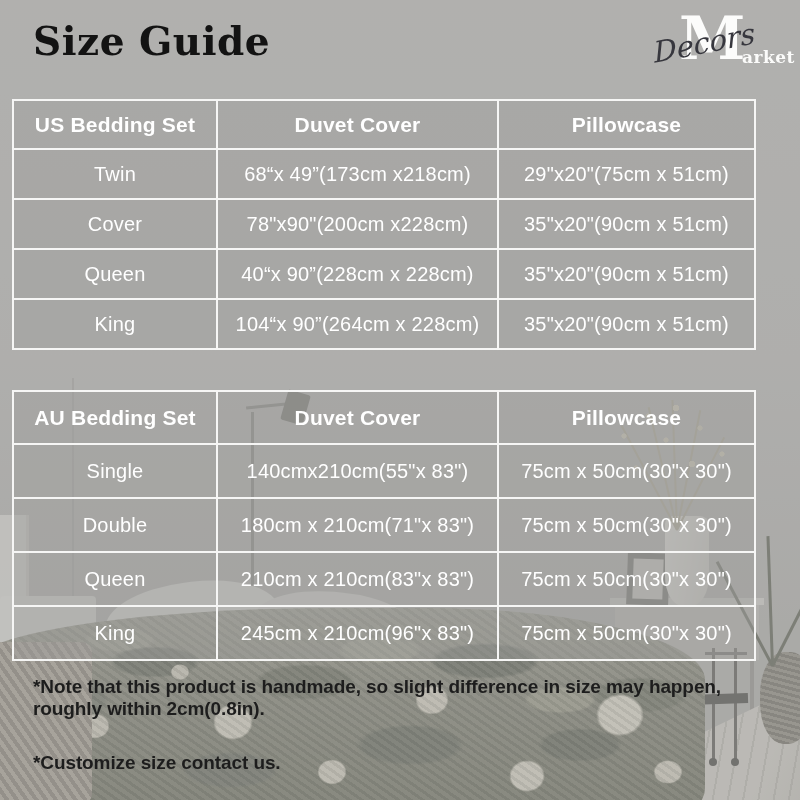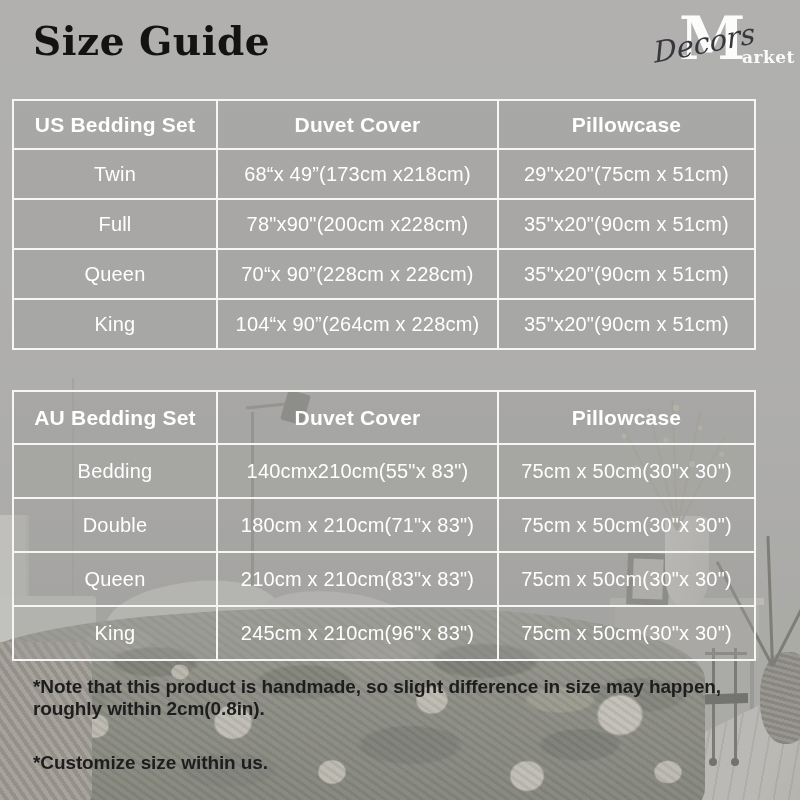--- a/index.html
+++ b/index.html
@@ -213,27 +213,27 @@
         <th>US Bedding Set</th>
         <th>Duvet Cover</th>
         <th>Pillowcase</th>
       </tr>
       <tr>
         <td>Twin</td>
         <td>68“x 49”(173cm x218cm)</td>
         <td>29"x20"(75cm x 51cm)</td>
       </tr>
       <tr>
-        <td>Full</td>
+        <td>Cover</td>
         <td>78"x90"(200cm x228cm)</td>
         <td>35"x20"(90cm x 51cm)</td>
       </tr>
       <tr>
         <td>Queen</td>
-        <td>70“x 90”(228cm x 228cm)</td>
+        <td>40“x 90”(228cm x 228cm)</td>
         <td>35"x20"(90cm x 51cm)</td>
       </tr>
       <tr>
         <td>King</td>
         <td>104“x 90”(264cm x 228cm)</td>
         <td>35"x20"(90cm x 51cm)</td>
       </tr>
     </tbody>
       </table>
 
@@ -243,21 +243,21 @@
           <col style="width:281px">
           <col style="width:257px">
         </colgroup>
       <tbody>
           <tr>
         <th>AU Bedding Set</th>
         <th>Duvet Cover</th>
         <th>Pillowcase</th>
       </tr>
       <tr>
-        <td>Bedding</td>
+        <td>Single</td>
         <td>140cmx210cm(55"x 83")</td>
         <td>75cm x 50cm(30"x 30")</td>
       </tr>
       <tr>
         <td>Double</td>
         <td>180cm x 210cm(71"x 83")</td>
         <td>75cm x 50cm(30"x 30")</td>
       </tr>
       <tr>
         <td>Queen</td>
@@ -271,18 +271,18 @@
       </tr>
     </tbody>
       </table>
 
     <div class="notes">
       <div class="note">
         <span class="note-line">*Note that this product is handmade, so slight  difference in size may happen,</span>
         <span class="note-line">roughly within 2cm(0.8in).</span>
       </div>
       <div class="note note-2">
-        <span class="note-line">*Customize size within us.</span>
+        <span class="note-line">*Customize size contact us.</span>
       </div>
     </div>
 
   </div>
 </div>
 
 </body></html>

